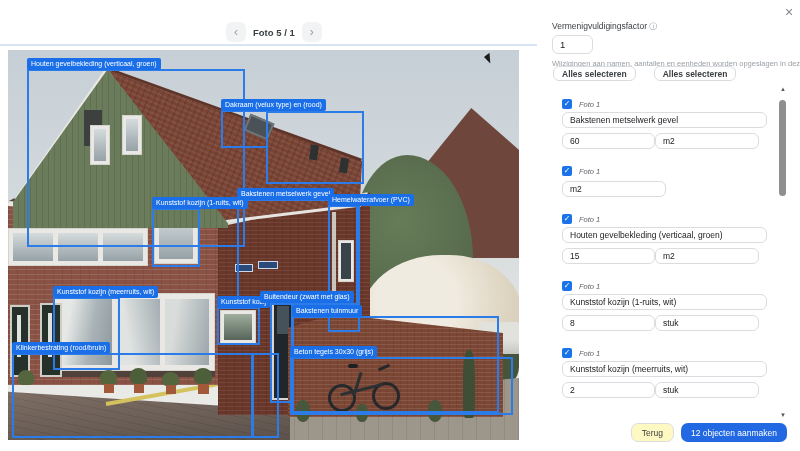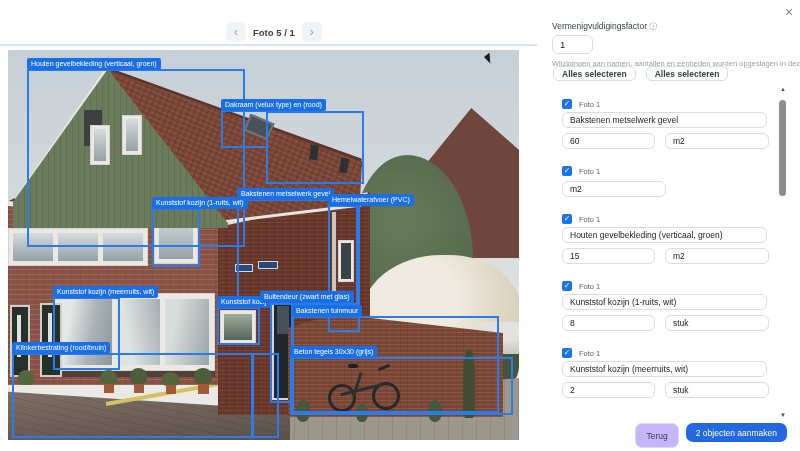--- a/index.html
+++ b/index.html
@@ -39,39 +39,39 @@
 
   
   .panel { position:absolute; left:545px; top:0; width:255px; height:451px; background:#fff; }
   .close-btn { position:absolute; left:236px; top:4px; width:16px; height:16px; border:none; background:none;
                color:#80868b; font-size:14px; line-height:16px; text-align:center; cursor:pointer; }
   .factor-label { position:absolute; left:7px; top:21px; font-size:8.5px; color:#3c4043; }
   .info-icon { color:#9aa0a6; font-size:8px; }
   .factor-input { position:absolute; left:7px; top:35px; width:41px; height:19px; border:1px solid #dadce0;
                   border-radius:6px; font-size:9.5px; padding-left:7px; color:#202124; }
   .helper { position:absolute; left:7px; top:59px; font-size:7.5px; color:#9aa0a6; white-space:nowrap; }
-  .selrow { position:absolute; left:8px; top:66px; display:flex; gap:10px; }
+  .selrow { position:absolute; left:8px; top:66px; display:flex; gap:18px; }
   .selbtn { height:15px; padding:0 8px; font-size:8.5px; font-weight:bold; color:#3c4043; background:#fff;
             border:1px solid #dadce0; border-radius:6px; cursor:pointer; }
   .list { position:absolute; left:0; top:92px; width:232px; height:326px; overflow:hidden; padding:7px 0 0 17px; }
   .item { margin-bottom:17px; }
   .chk-row { display:flex; align-items:center; height:10px; margin-bottom:3px; }
   .cb { width:10px; height:10px; background:#1a73e8; border-radius:2px; color:#fff; font-size:8px;
         line-height:10px; text-align:center; display:inline-block; cursor:pointer; }
-  .photo-lbl { font-size:7.5px; color:#5f6368; margin-left:7px; }
+  .photo-lbl { font-size:7.5px; color:#5f6368; margin-left:7px;font-style:italic; }
   .inp { display:block; border:1px solid #dadce0; border-radius:6px; height:16px; font-size:8.5px;
          padding-left:7px; color:#202124; }
   .inp.name { width:205px; }
-  .qrow { display:flex; gap:10px; margin-top:5px; }
+  .qrow { display:flex; gap:0; margin-top:5px; }
   .inp.qty { width:93px; } .inp.unit { width:104px; }
   .sbar { position:absolute; left:233px; top:86px; width:10px; height:332px; }
   .sbar .arrow { position:absolute; left:1px; width:8px; font-size:6px; color:#555; text-align:center; cursor:pointer; }
   .sbar .thumb { position:absolute; left:1px; top:14px; width:7px; height:96px; background:#8f8f8f; border-radius:4px; cursor:pointer; }
   .footer { position:absolute; right:13px; top:423px; display:flex; gap:7px; }
-  .btn-back { height:25px; padding:0 10px; font-size:8.5px; color:#3c4043; background:#c4b5fd;
+  .btn-back { height:19px; padding:0 10px; font-size:8.5px; color:#3c4043; background:#fef9c3;
               border:1px solid #dadce0; border-radius:7px; cursor:pointer; }
   .btn-submit { height:19px; padding:0 10px; font-size:8.5px; color:#fff; background:#2268e3;
                 border:none; border-radius:7px; cursor:pointer; }
 
   .cursor-arrow { position:absolute; left:478px; top:4px; width:0; height:0; z-index:60;
     border-top:9px solid #1b1b1b; border-right:6px solid transparent; border-left:1px solid transparent;
     transform:rotate(-38deg); }
 </style>
 </head>
 <body>
@@ -288,17 +288,17 @@
     </div>
 
     <div class="sbar">
       <div class="arrow" style="top:0;">▲</div>
       <div class="thumb"></div>
       <div class="arrow" style="bottom:0;">▼</div>
     </div>
 
     <div class="footer">
       <button class="btn-back">Terug</button>
-      <button class="btn-submit">2 objecten aanmaken</button>
+      <button class="btn-submit">12 objecten aanmaken</button>
     </div>
   </div>
 
 </div>
 
 </body></html>

